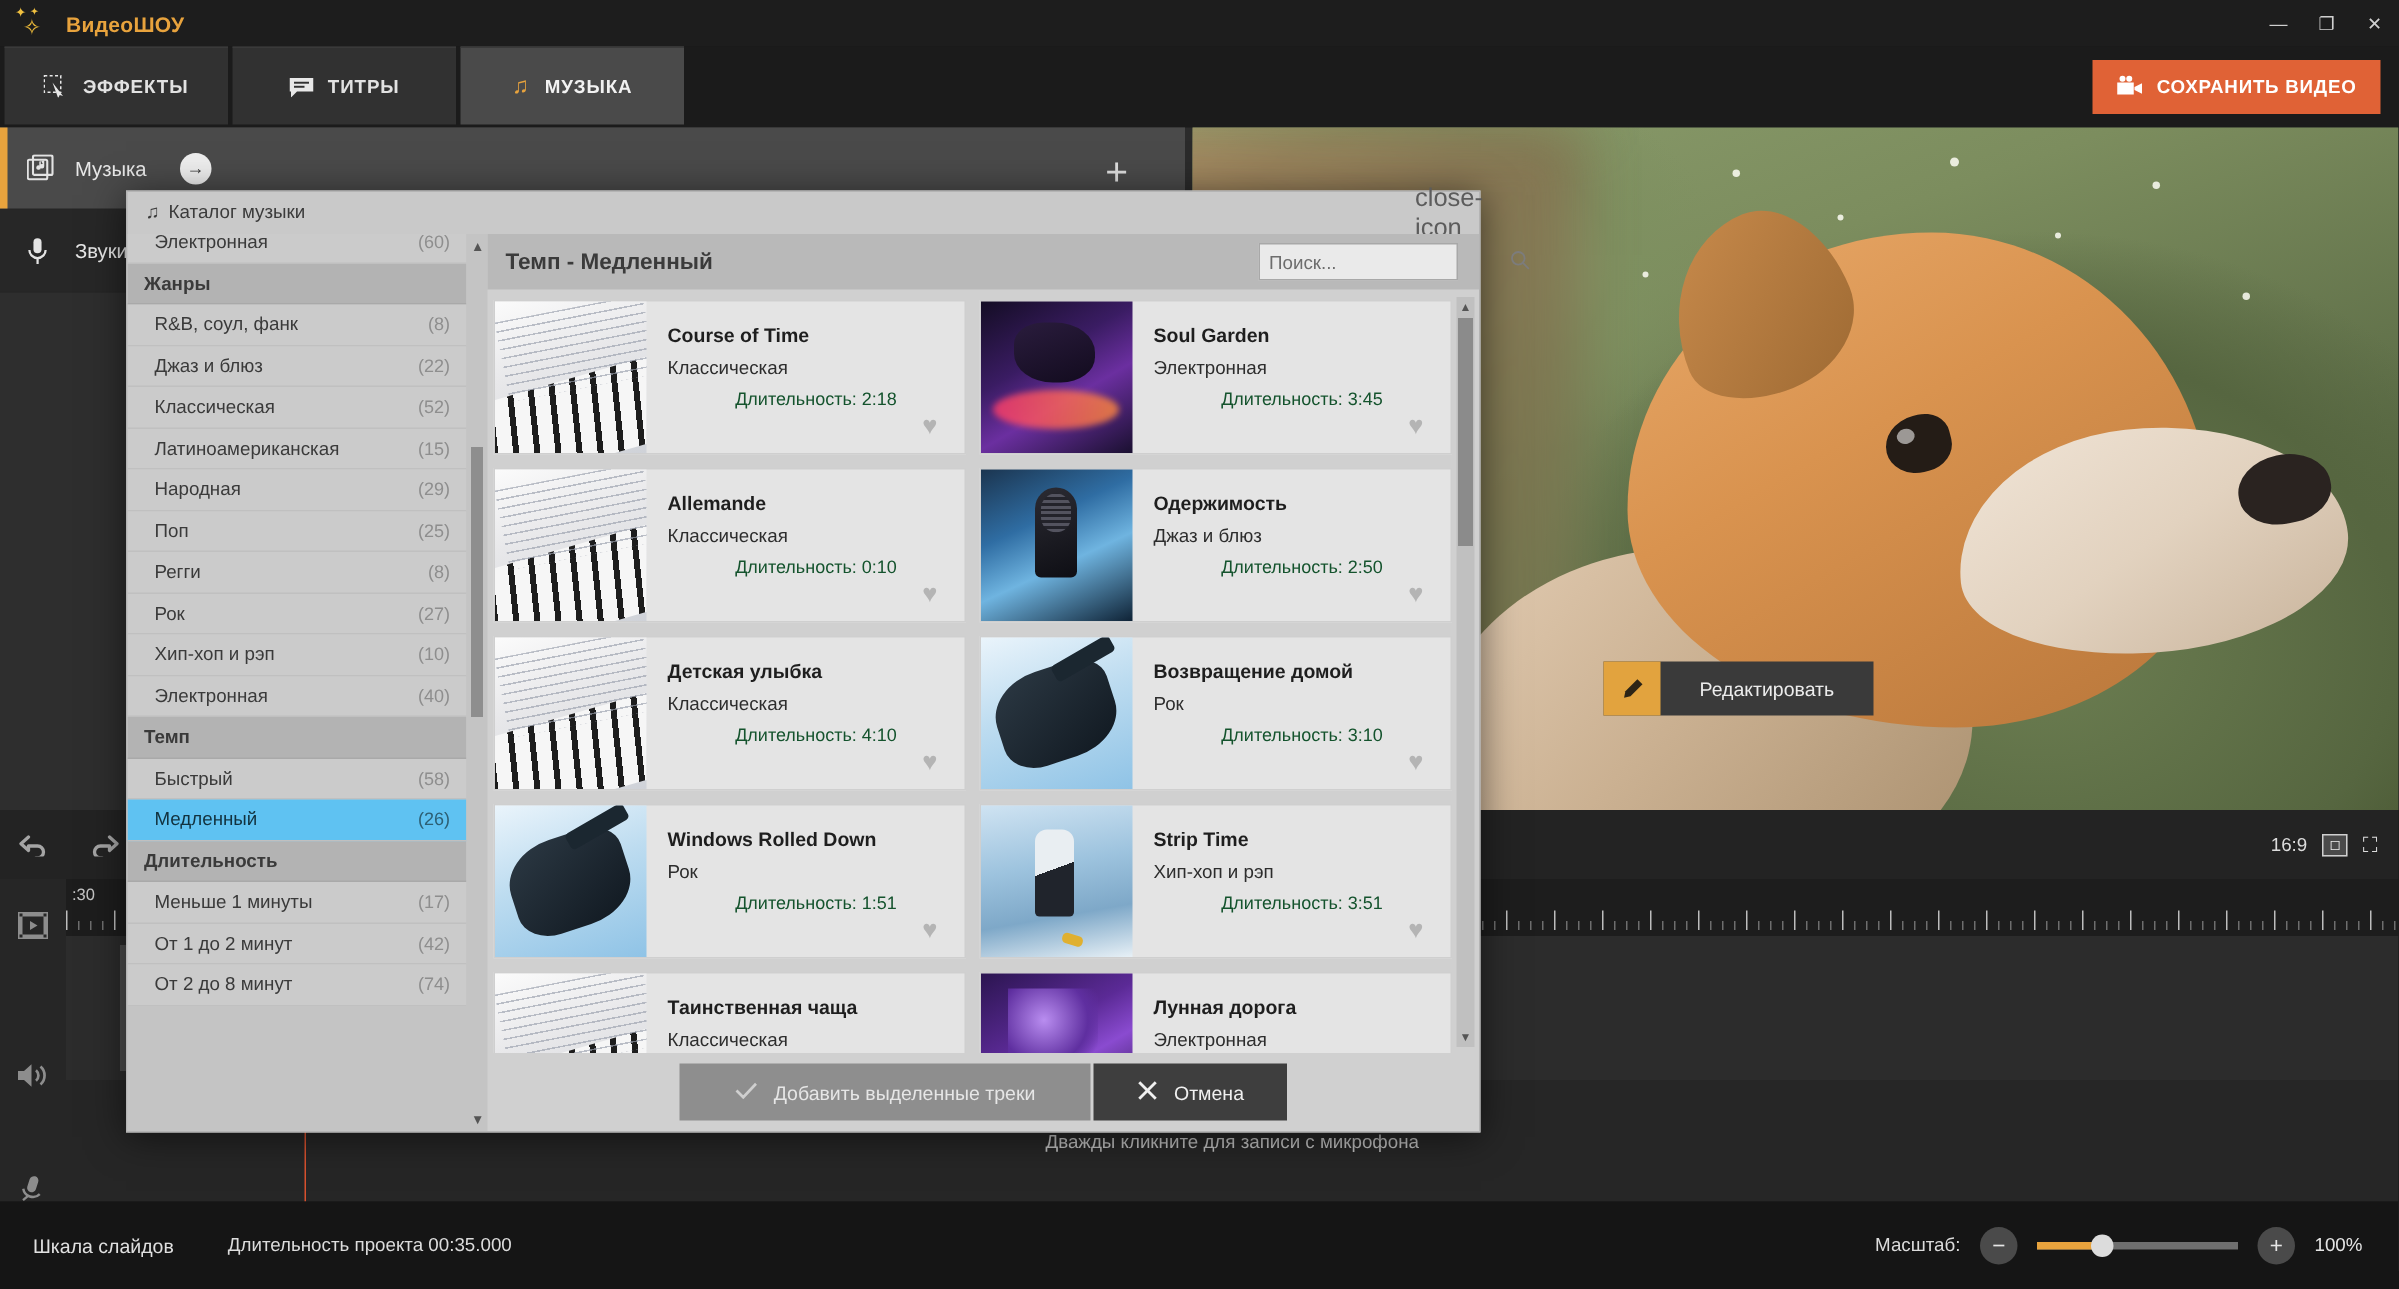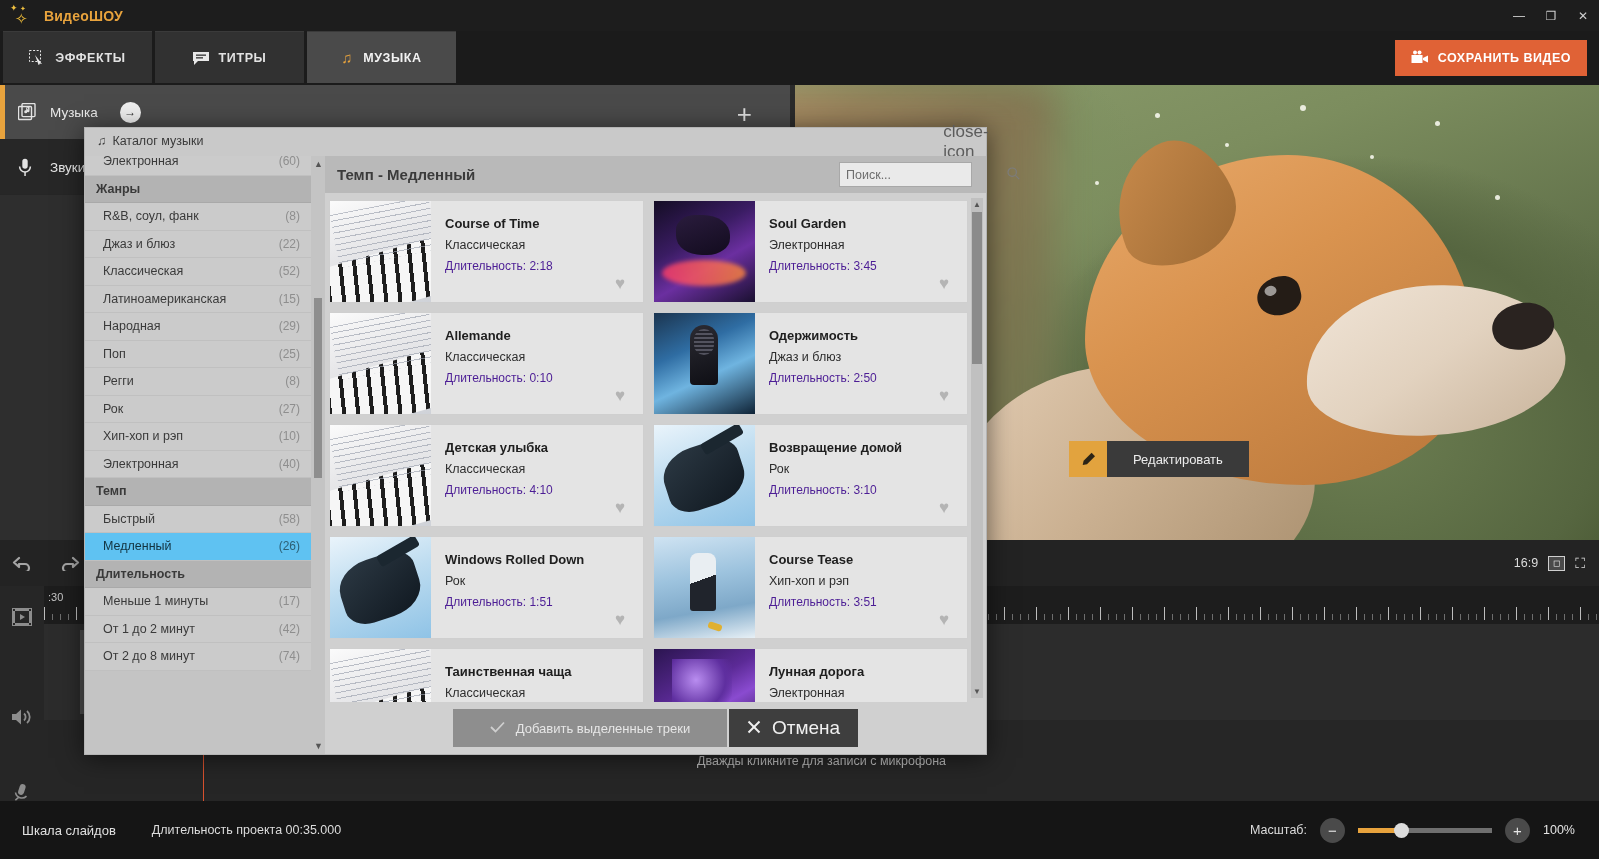--- a/index.html
+++ b/index.html
@@ -363,21 +363,21 @@
     background:linear-gradient(160deg,#e9eef2 0 46%,#20242c 46% 100%);border-radius:8px 8px 3px 3px;}
   .art-street::after{content:"";position:absolute;left:54px;bottom:8px;width:14px;height:7px;
     background:#e0b030;border-radius:3px;transform:rotate(18deg);}
   .art-moon { background: linear-gradient(150deg,#2b1550 0%,#5b2a96 40%,#8a4bd0 60%,#170b2c 100%); }
   .art-moon::before{content:"";position:absolute;left:18px;top:10px;width:60px;height:60px;
     background:radial-gradient(circle at 40% 35%,#b98df0 0%,#5f2fa0 55%,transparent 75%);}
 
   .card-info { flex: 1; padding: 15px 0 0 14px; position: relative; }
   .card-title { color: #1e1e1e; font-size: 13px; font-weight: bold; }
   .card-genre { color: #2d2d2d; font-size: 12.5px; margin-top: 7px; }
-  .card-dur { color: #4c1d95; font-size: 12px; margin-top: 7px; }
+  .card-dur { color: #14532d; font-size: 12px; margin-top: 7px; text-align: center; }
   .card-heart {
     position: absolute; right: 18px; bottom: 10px; color: #b4b4b4; font-size: 17px;
     cursor: pointer; line-height: 1;
   }
 
   .grid-sb {
     position: absolute; right: 3px; top: 42px; width: 12px; bottom: 56px; background: #c0c0c0;
   }
   .grid-sb .up, .grid-sb .dn {
     position: absolute; left: 1px; width: 10px; height: 11px; color: #555; font-size: 8px;
@@ -391,21 +391,21 @@
   .dlg-footer {
     position: absolute; left: 0; right: 0; bottom: 0; height: 52px;
     display: flex; align-items: center; justify-content: center; gap: 2px;
   }
   .btn-add {
     width: 274px; height: 38px; background: #8e8e8e; color: #e6e6e6; font-size: 13px;
     display: flex; align-items: center; justify-content: center; gap: 11px;
     border: none; font-family: "Liberation Sans", sans-serif; cursor: default;
   }
   .btn-cancel {
-    width: 129px; height: 38px; background: #3e3e3e; color: #f0f0f0; font-size: 19px;
+    width: 129px; height: 38px; background: #3e3e3e; color: #f0f0f0; font-size: 13px;
     display: flex; align-items: center; justify-content: center; gap: 11px;
     border: none; font-family: "Liberation Sans", sans-serif; cursor: pointer;
   }
 </style>
 </head>
 <body>
 
 <div class="app">
 
   <div class="titlebar">
@@ -982,21 +982,21 @@
                 <div class="card-info">
                   <div class="card-title">Windows Rolled Down</div>
                   <div class="card-genre">Рок</div>
                   <div class="card-dur">Длительность: 1:51</div>
                   <div class="card-heart">♥</div>
                 </div>
               </div>
               <div class="card">
                 <div class="card-art art-street"></div>
                 <div class="card-info">
-                  <div class="card-title">Course Tease</div>
+                  <div class="card-title">Strip Time</div>
                   <div class="card-genre">Хип-хоп и рэп</div>
                   <div class="card-dur">Длительность: 3:51</div>
                   <div class="card-heart">♥</div>
                 </div>
               </div>
               <div class="card">
                 <div class="card-art art-piano"></div>
                 <div class="card-info">
                   <div class="card-title">Таинственная чаща</div>
                   <div class="card-genre">Классическая</div>

